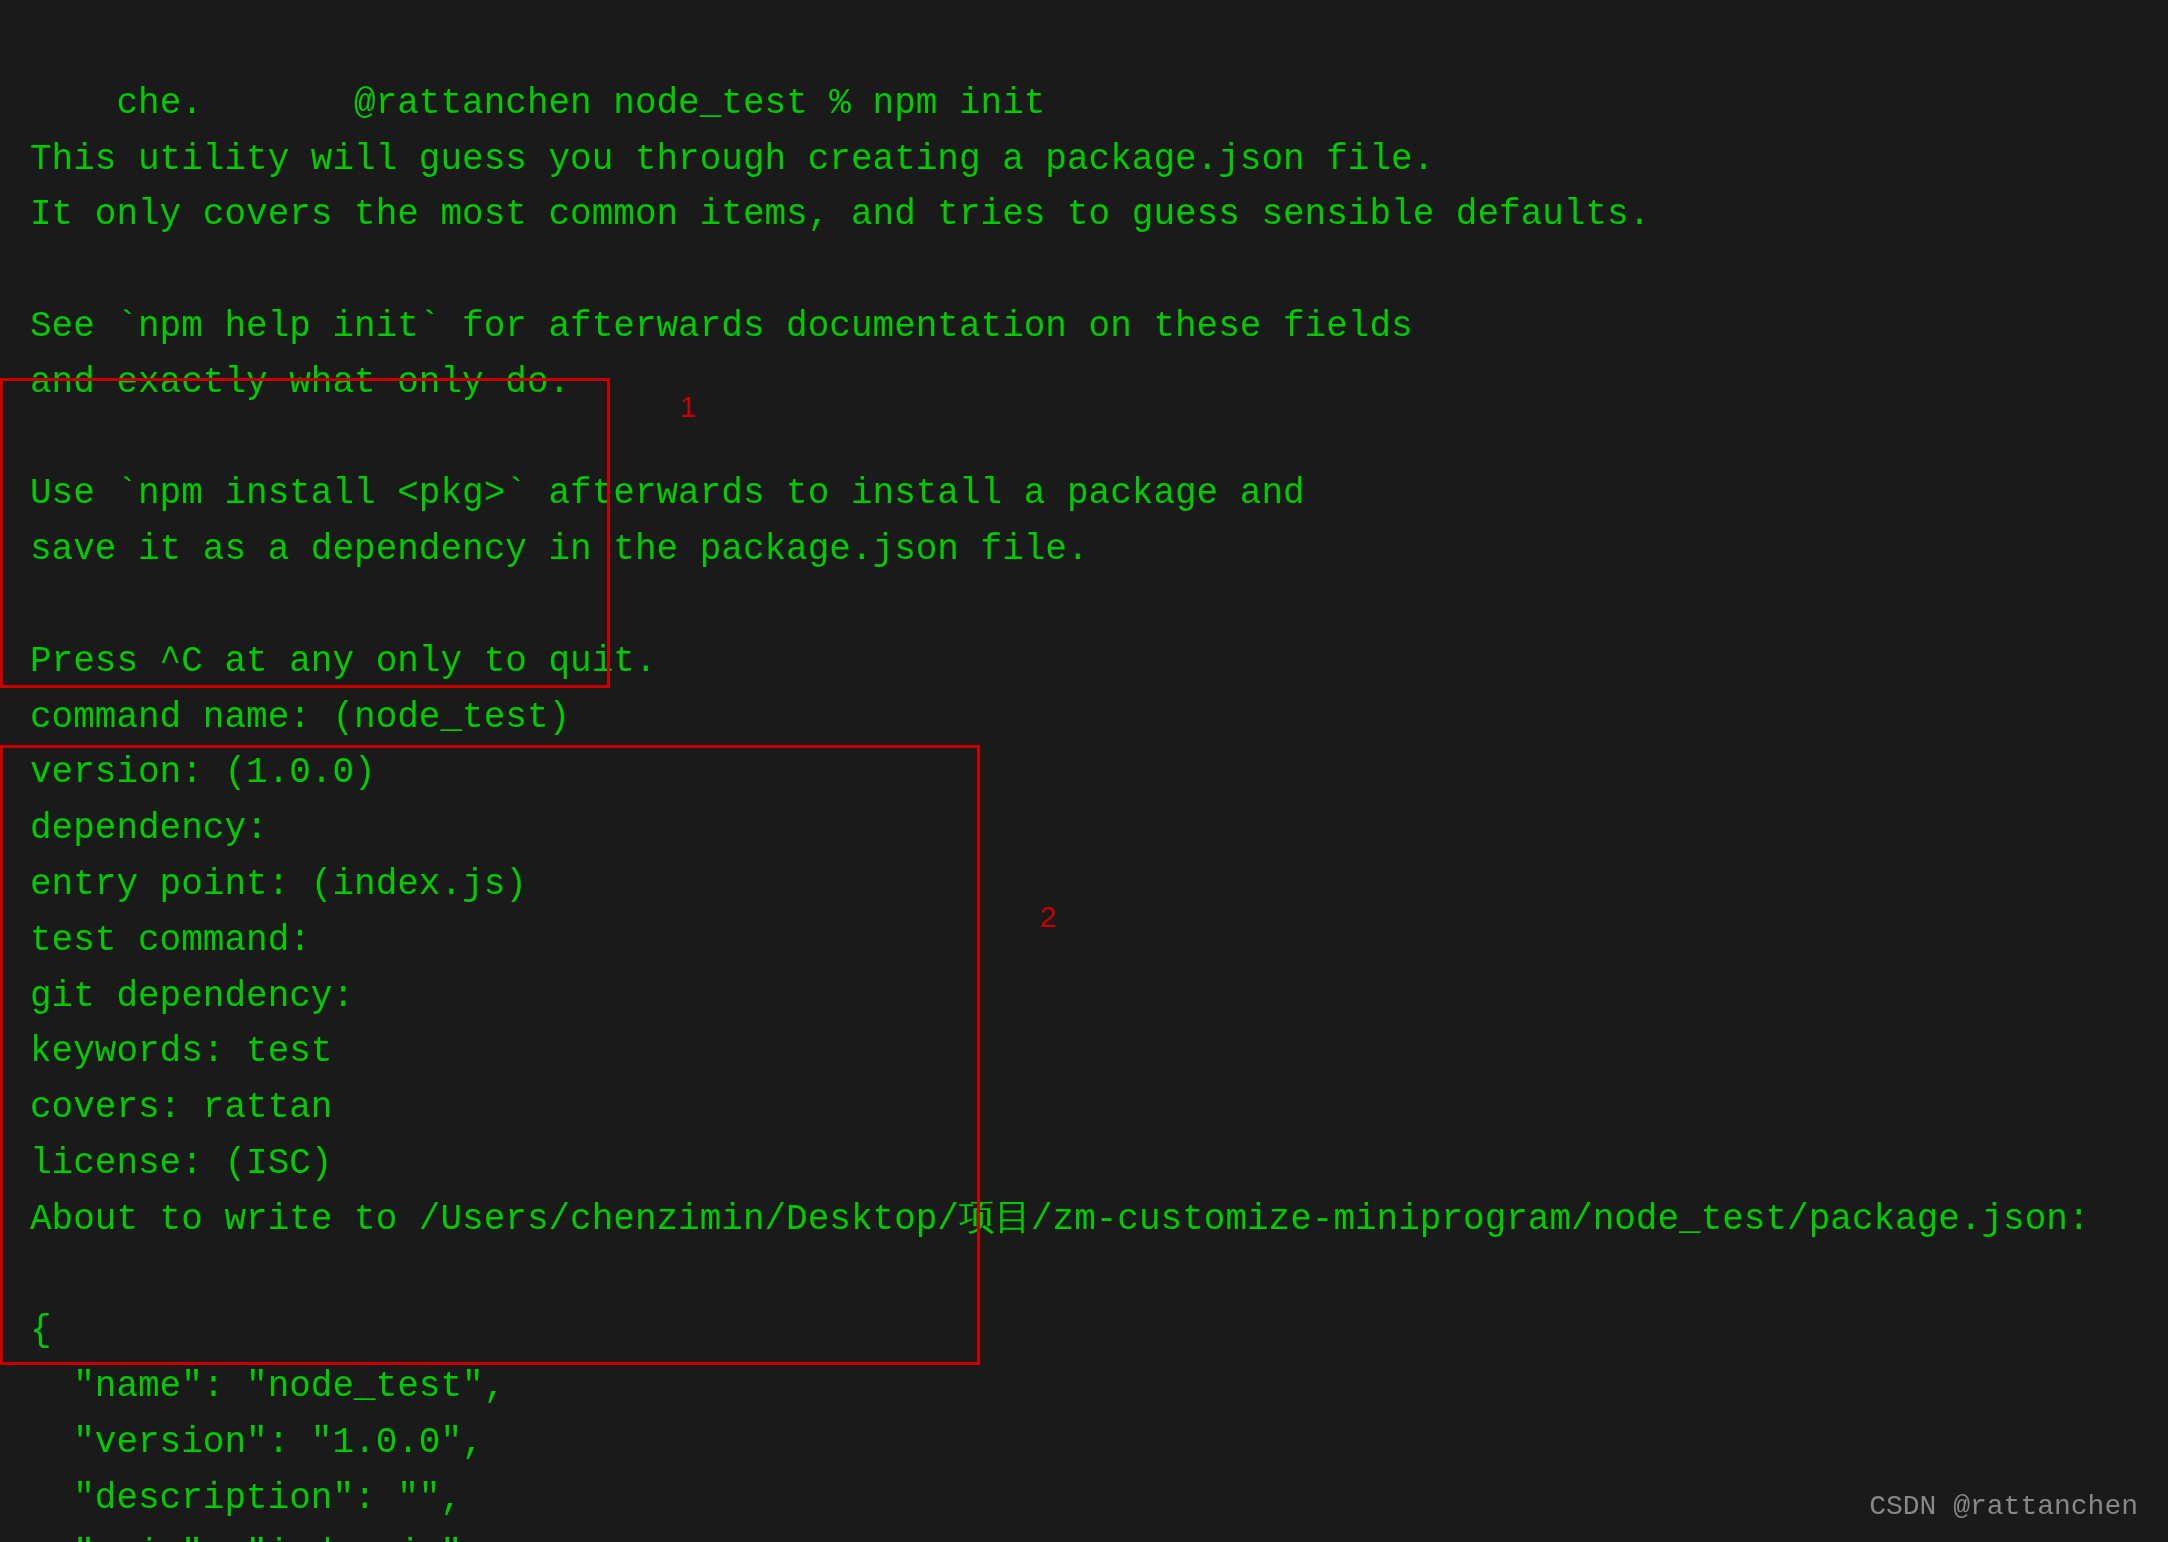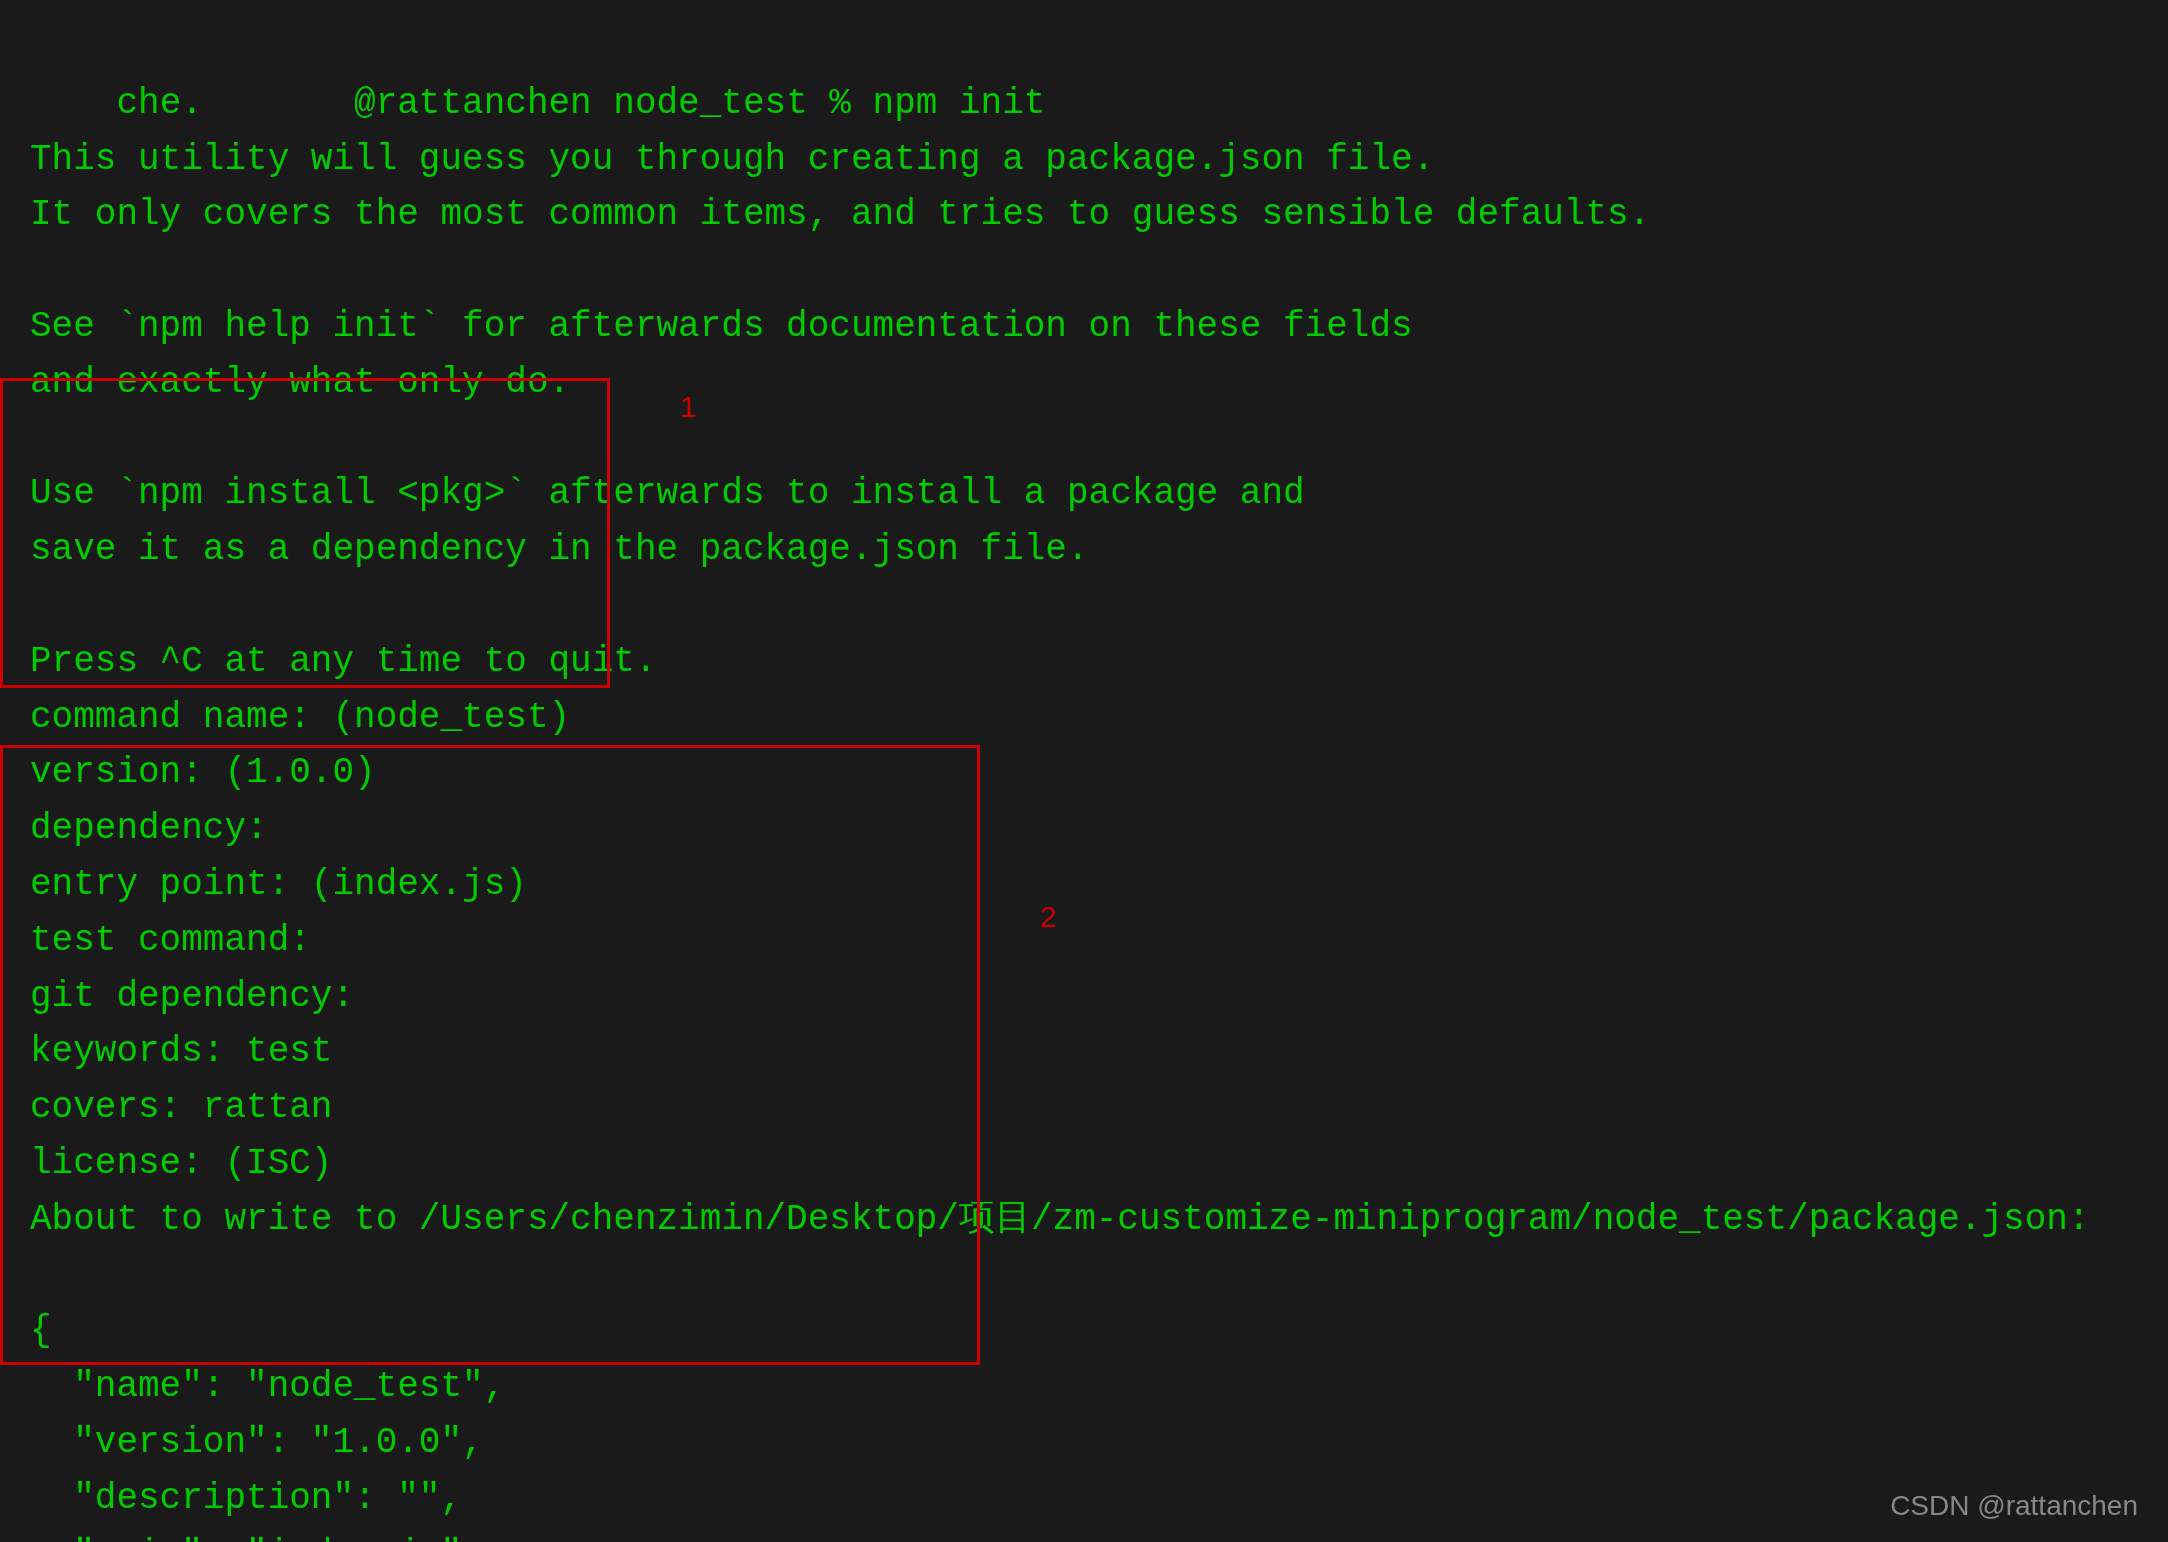--- a/index.html
+++ b/index.html
@@ -71,40 +71,40 @@
       top: 900px;
       left: 1040px;
     }
 
     .watermark {
       position: absolute;
       bottom: 20px;
       right: 30px;
       color: #888888;
       font-size: 28px;
-      font-family: Liberation Sans, sans-serif;
+      font-family: Liberation Mono, monospace;
       margin-top: 24px;
     }
   </style>
 </head>
 <body>
 
 <div class="terminal">
   <div class="terminal-text">
     <span><span class="underline">che.       @rattanchen node_test % npm init</span>
 </span><span>This utility will guess you through creating a package.json file.</span>
 <span>It only covers the most common items, and tries to guess sensible defaults.</span>
 
 <span>See `npm help init` for afterwards documentation on these fields</span>
 <span>and exactly what only do.</span>
 
 <span>Use `npm install &lt;pkg&gt;` afterwards to install a package and</span>
 <span>save it as a dependency in the package.json file.</span>
 
-<span>Press ^C at any time to quit.</span>
+<span>Press ^C at any only to quit.</span>
 <span>command name: (node_test)</span>
 <span>version: (1.0.0)</span>
 <span>dependency:</span>
 <span>entry point: (index.js)</span>
 <span>test command:</span>
 <span>git dependency:</span>
 <span>keywords: test</span>
 <span>covers: rattan</span>
 <span>license: (ISC)</span>
 <span>About to write to /Users/chenzimin/Desktop/项目/zm-customize-miniprogram/node_test/package.json:</span>

